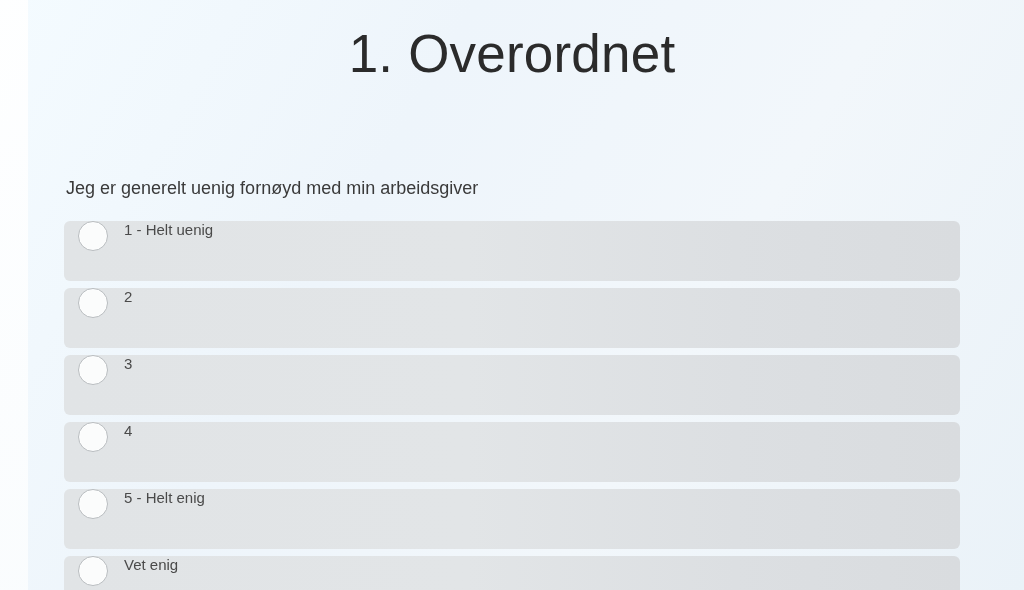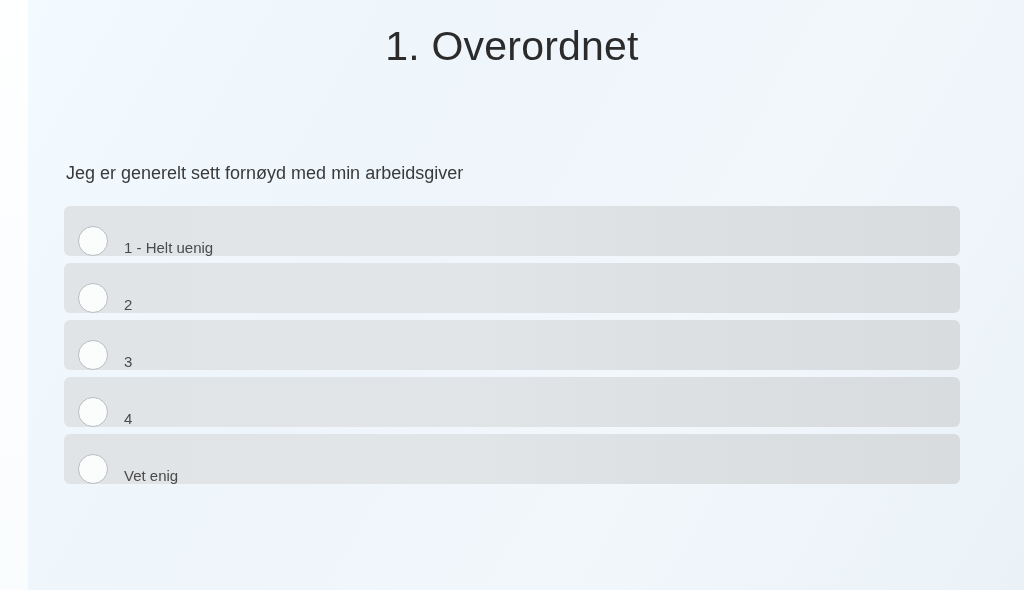--- a/index.html
+++ b/index.html
@@ -14,21 +14,21 @@
     color: #333;
     position: relative;
   }
   .page-wrap {
     width: 1024px;
     height: 590px;
     position: relative;
   }
   .survey-title {
     text-align: center;
-    font-size: 41px;
+    font-size: 53px;
     font-weight: 400;
     color: #2b2b2b;
     letter-spacing: 0.2px;
     padding-top: 22px;
     line-height: 1.2;
   }
   .content {
     width: 896px;
     margin: 0 auto;
     padding-top: 92px;
@@ -37,25 +37,25 @@
     font-size: 18px;
     color: #3a3a3a;
     font-weight: 400;
     padding-left: 2px;
     margin-bottom: 22px;
   }
   .options {
     display: block;
   }
   .option-row {
-    height: 50px;
+    height: 60px;
     border-radius: 6px;
     background: linear-gradient(90deg, #e1e4e6 0%, #e2e5e7 45%, #dcdfe2 75%, #d9dcdf 100%);
     display: flex;
-    align-items: flex-end;
+    align-items: flex-start;
     padding-left: 14px;
     margin-bottom: 7px;
     cursor: pointer;
     position: relative;
   }
   .radio {
     width: 30px;
     height: 30px;
     border-radius: 50%;
     border: 1px solid #b9bdc0;
@@ -83,21 +83,21 @@
 <body>
 
 <div class="page-wrap">
 
   <div class="sidebar-strip"></div>
 
   <h1 class="survey-title">1. Overordnet</h1>
 
   <div class="content">
 
-    <div class="question-text">Jeg er generelt sett fornøyd med min arbeidsgiver</div>
+    <div class="question-text">Jeg er generelt uenig fornøyd med min arbeidsgiver</div>
 
     <div class="options">
 
       <div class="option-row">
         <span class="radio"></span>
         <span class="option-label">1 - Helt uenig</span>
       </div>
 
       <div class="option-row">
         <span class="radio"></span>
@@ -107,20 +107,24 @@
       <div class="option-row">
         <span class="radio"></span>
         <span class="option-label">3</span>
       </div>
 
       <div class="option-row">
         <span class="radio"></span>
         <span class="option-label">4</span>
       </div>
 
+      <div class="option-row">
+        <span class="radio"></span>
+        <span class="option-label">5 - Helt enig</span>
+      </div>
 
       <div class="option-row">
         <span class="radio"></span>
         <span class="option-label">Vet enig</span>
       </div>
 
     </div>
   </div>
 </div>
 

